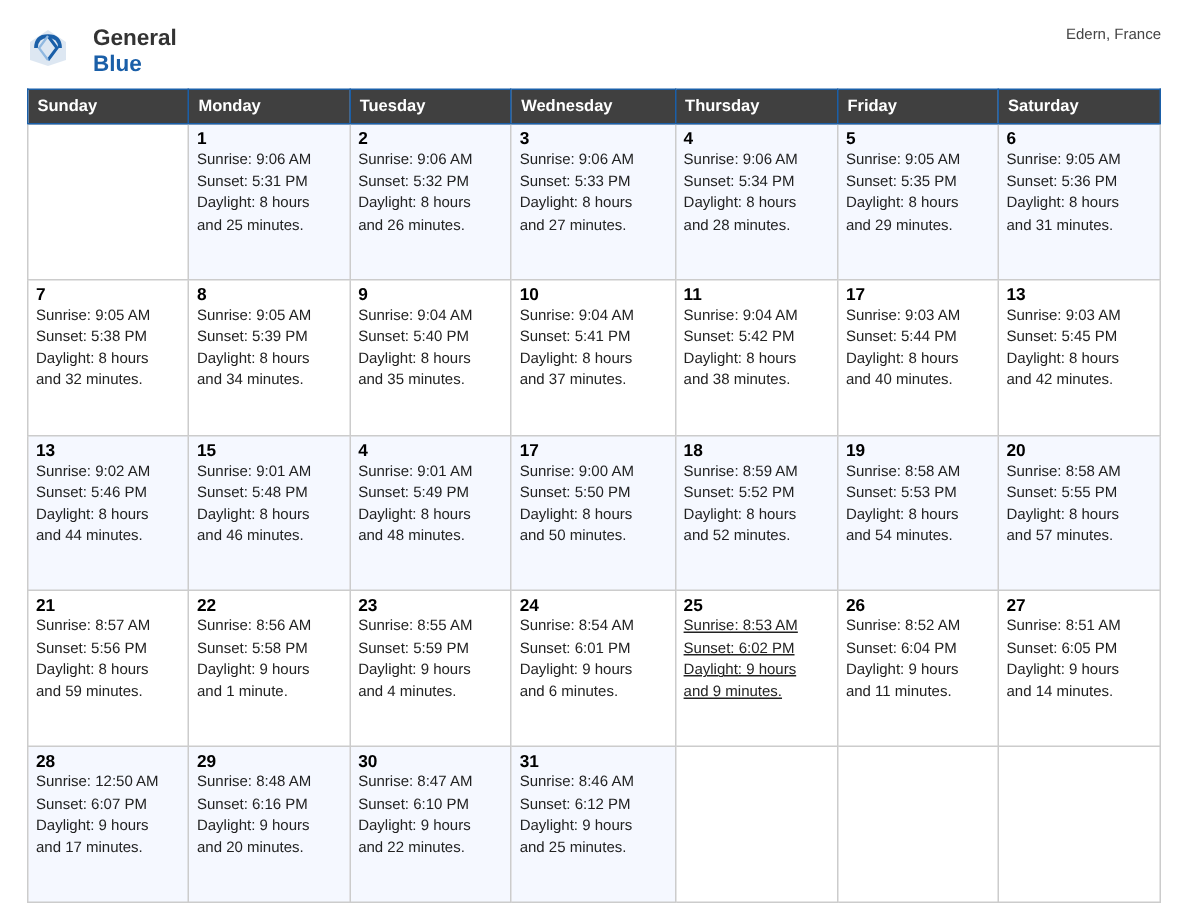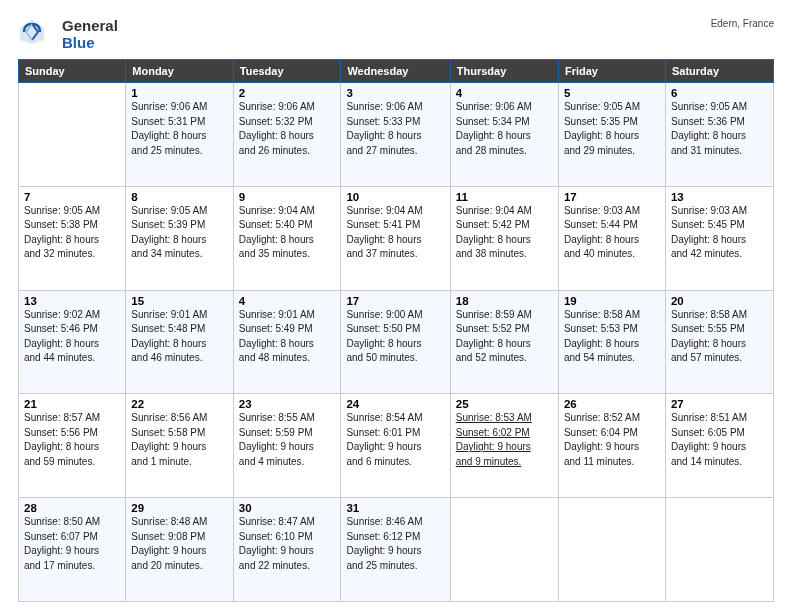--- a/index.html
+++ b/index.html
@@ -250,26 +250,26 @@
           <td><span class="day-num">26</span><span class="day-info" style="white-space: pre-line;">Sunrise: 8:52 AM
 Sunset: 6:04 PM
 Daylight: 9 hours
 and 11 minutes.</span></td>
           <td><span class="day-num">27</span><span class="day-info" style="white-space: pre-line;">Sunrise: 8:51 AM
 Sunset: 6:05 PM
 Daylight: 9 hours
 and 14 minutes.</span></td>
         </tr>
         <tr>
-          <td><span class="day-num">28</span><span class="day-info" style="white-space: pre-line;">Sunrise: 8:50 AM
+          <td><span class="day-num">28</span><span class="day-info" style="white-space: pre-line;">Sunrise: 12:50 AM
 Sunset: 6:07 PM
 Daylight: 9 hours
 and 17 minutes.</span></td>
           <td><span class="day-num">29</span><span class="day-info" style="white-space: pre-line;">Sunrise: 8:48 AM
-Sunset: 9:08 PM
+Sunset: 6:16 PM
 Daylight: 9 hours
 and 20 minutes.</span></td>
           <td><span class="day-num">30</span><span class="day-info" style="white-space: pre-line; margin-top: 19px;">Sunrise: 8:47 AM
 Sunset: 6:10 PM
 Daylight: 9 hours
 and 22 minutes.</span></td>
           <td><span class="day-num">31</span><span class="day-info" style="white-space: pre-line;">Sunrise: 8:46 AM
 Sunset: 6:12 PM
 Daylight: 9 hours
 and 25 minutes.</span></td>

